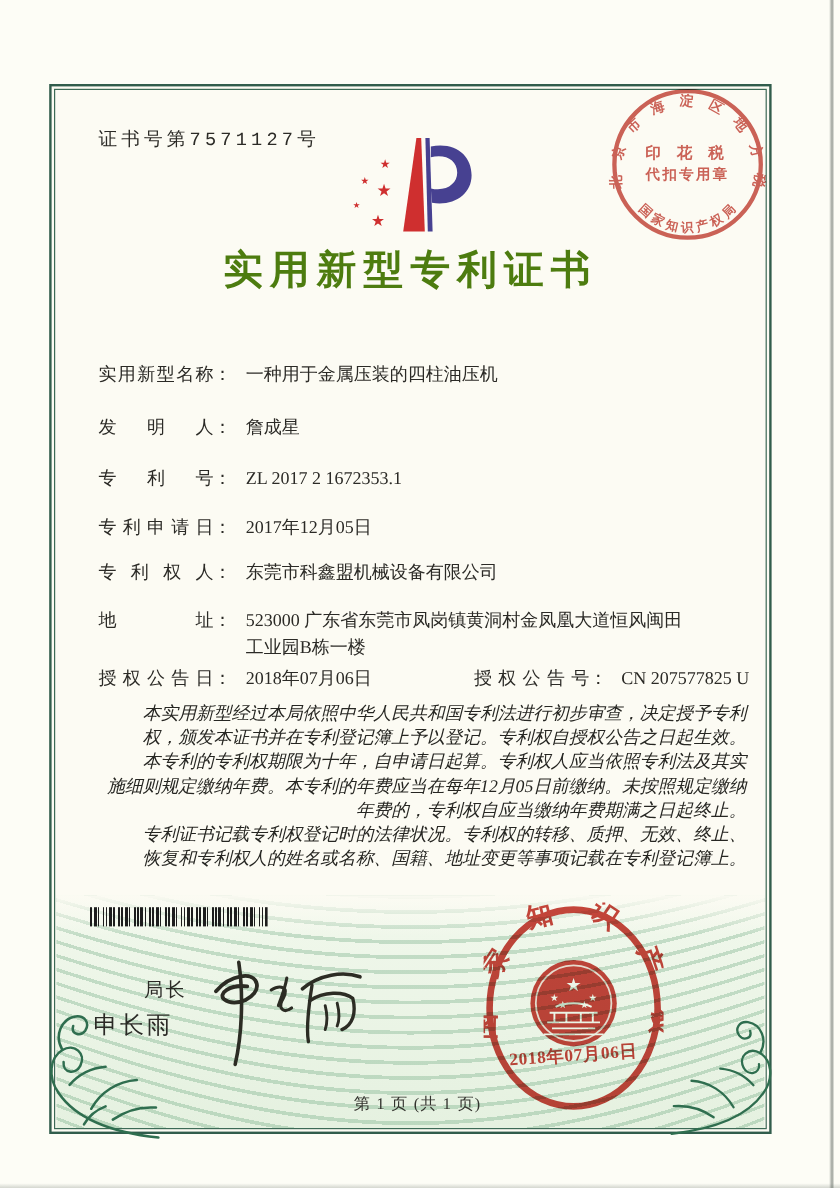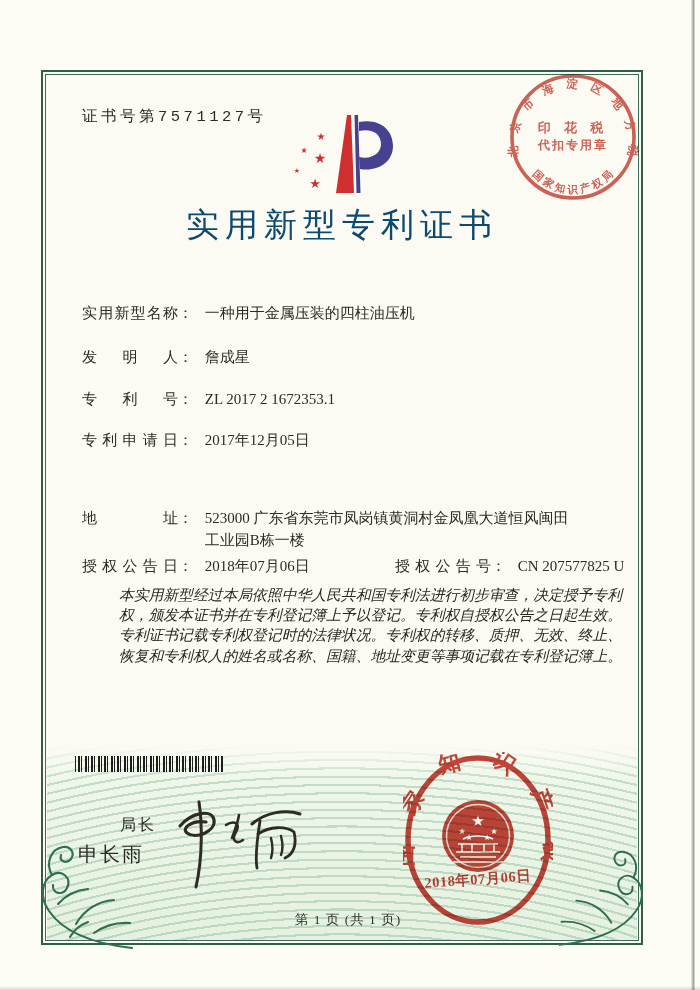--- a/index.html
+++ b/index.html
@@ -18,21 +18,21 @@
   
   .band{position:absolute;left:47px;top:746px;width:590px;height:194px;
     background:
       linear-gradient(180deg, rgba(252,251,243,.96) 0px, rgba(252,251,243,0) 34px),
       repeating-radial-gradient(140% 95% at 50% 330%, rgba(92,158,114,.30) 0 1px, rgba(255,255,255,0) 1px 4px),
       linear-gradient(180deg,#f1f8ec,#e5f1e0);
   }
   
   .cert-no{left:82px;top:106px;font-size:15.5px;letter-spacing:3.5px;font-family:Liberation Mono, monospace;}
   .title{left:42px;top:203px;width:600px;text-align:center;
-    font-size:33px;font-weight:normal;letter-spacing:6px;color:#0c4a6e;}
+    font-size:33px;font-weight:bold;letter-spacing:6px;color:#4d7c0f;}
   .row{left:82px;width:556px;font-size:15px;line-height:22px;}
   .flabel{display:inline-block;width:96px;text-align:justify;text-align-last:justify;vertical-align:top;font-family:Liberation Serif, serif;}
   .colon{display:inline-block;vertical-align:top;}
   .fvalue{display:inline-block;vertical-align:top;margin-left:8px;}
   .fvalue.wrap{width:378px;}
   .pair2{position:absolute;left:313px;top:0;}
   .paras{left:82px;top:585px;width:540px;font-size:14.8px;line-height:20.2px;
     font-style:italic;color:#262622;}
   .paras p{margin:0;text-indent:2em;text-align:right;}
   .footer{left:42px;top:911px;width:612px;text-align:center;font-size:13.5px;letter-spacing:1px;color:#33332e;}
@@ -111,35 +111,40 @@
     <span class="fvalue">詹成星</span>
   </div>
   <div class="abs row" style="top:388px">
     <span class="flabel">专利号</span><span class="colon">：</span>
     <span class="fvalue">ZL 2017 2 1672353.1</span>
   </div>
   <div class="abs row" style="top:429px">
     <span class="flabel">专利申请日</span><span class="colon">：</span>
     <span class="fvalue">2017年12月05日</span>
   </div>
+  <div class="abs row" style="top:467px">
+    <span class="flabel">专利权人</span><span class="colon">：</span>
+    <span class="fvalue">东莞市科鑫盟机械设备有限公司</span>
+  </div>
   <div class="abs row" style="top:507px">
     <span class="flabel">地址</span><span class="colon">：</span>
     <span class="fvalue wrap">523000 广东省东莞市凤岗镇黄洞村金凤凰大道恒风闽田工业园B栋一楼</span>
   </div>
   <div class="abs row" style="top:555px">
     <span class="flabel">授权公告日</span><span class="colon">：</span>
     <span class="fvalue">2018年07月06日</span>
     <span class="pair2">
       <span class="flabel">授权公告号</span><span class="colon">：</span>
       <span class="fvalue">CN 207577825 U</span>
     </span>
   </div>
 
   <div class="abs paras">
     <p>本实用新型经过本局依照中华人民共和国专利法进行初步审查，决定授予专利权，颁发本证书并在专利登记簿上予以登记。专利权自授权公告之日起生效。</p>
+    <p>本专利的专利权期限为十年，自申请日起算。专利权人应当依照专利法及其实施细则规定缴纳年费。本专利的年费应当在每年12月05日前缴纳。未按照规定缴纳年费的，专利权自应当缴纳年费期满之日起终止。</p>
     <p>专利证书记载专利权登记时的法律状况。专利权的转移、质押、无效、终止、恢复和专利权人的姓名或名称、国籍、地址变更等事项记载在专利登记簿上。</p>
   </div>
 
   <div class="abs barcode"></div>
 
   <div class="abs director-title">局长</div>
   <div class="abs director-name">申长雨</div>
 
   <svg class="abs" style="left:168px;top:793px" width="138" height="102" viewBox="0 0 138 100">
     <g fill="none" stroke="#2c2c24" stroke-linecap="round" stroke-linejoin="round">

